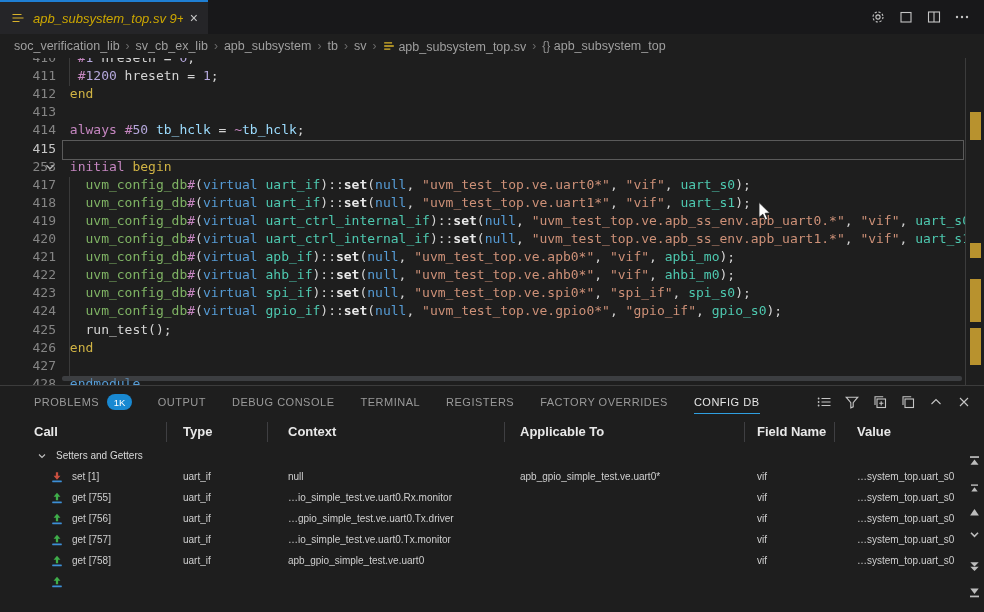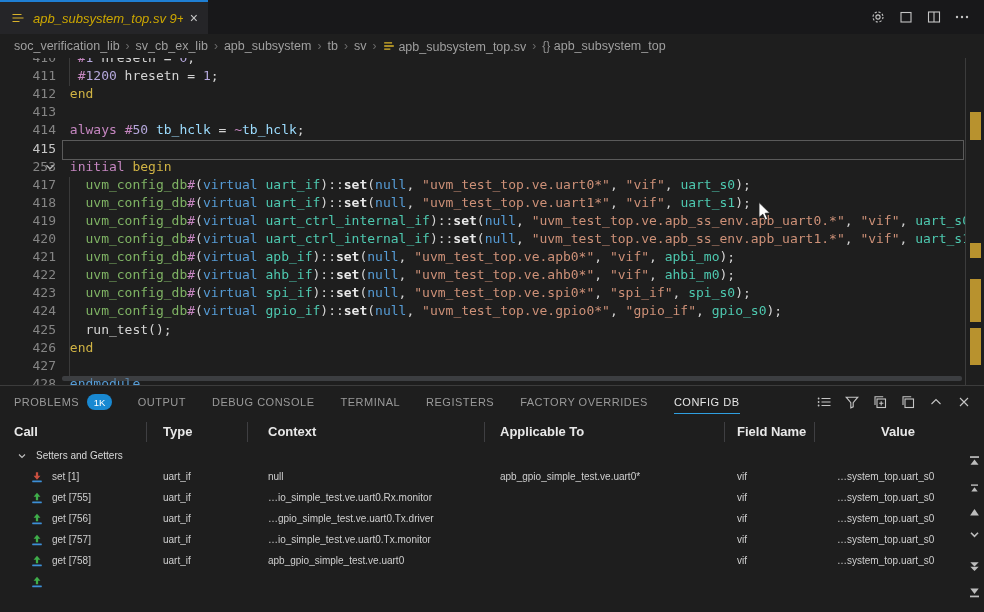--- a/index.html
+++ b/index.html
@@ -35,35 +35,35 @@
   .t-p{color:#c586c0}.t-y{color:#d0b344}.t-b{color:#569cd6}.t-t{color:#4ec9b0}
   .t-v{color:#9cdcfe}.t-s{color:#ce9178}.t-n{color:#b5a8dc}.t-g{color:#7fb364}
   .t-f{color:#e8e8e8;font-weight:bold}.t-w{color:#d4d4d4}
   .guide{position:absolute;left:69px;width:1px;background:#3a3a3a;}
   .boundary{position:absolute;right:18px;top:0;bottom:0;width:1px;background:#3c3c3c;}
   .ruler{position:absolute;right:0;top:0;bottom:0;width:18px;}
   .mark{position:absolute;left:4px;width:11px;background:#b8922e;}
   .hscroll{position:absolute;left:62px;right:22px;bottom:4px;height:5px;background:#5a5e63;opacity:.5;border-radius:2px;}
   .mouse{position:absolute;left:758px;top:144px;width:14px;height:20px;z-index:9;}
   
-  .panel{position:absolute;top:385px;left:0;right:0;bottom:0;background:#1e1e1e;border-top:1px solid #3c3c3c;box-sizing:border-box;}
+  .panel{position:absolute;top:385px;left:0;right:0;bottom:0;background:#1e1e1e;border-top:1px solid #3c3c3c;box-sizing:border-box;padding-left:20px;}
   .ptabs{height:32px;display:flex;align-items:center;padding-left:14px;gap:26px;font-size:11px;
          letter-spacing:.5px;color:#9a9a9a;}
   .ptab{display:flex;gap:8px;align-items:center;height:100%;position:relative;cursor:pointer;white-space:nowrap;}
   .ptab.active{color:#e6e6e6;}
   .ptab.active::after{content:"";position:absolute;left:0;right:0;bottom:4px;height:1.5px;background:#2f9fe0;}
   .badge{background:#1989d2;color:#fff;border-radius:10px;font-size:9.5px;padding:2.5px 6.5px;letter-spacing:0;}
   .picons{margin-left:auto;display:flex;gap:12px;padding-right:12px;color:#c5c5c5;align-items:center;}
   .searchwrap{height:27px;padding:3px 3px 2px;box-sizing:border-box;}
   .search{width:100%;height:22px;background:#2e3236;border:none;outline:none;color:#dddddd;
           font-size:13px;padding:0 8px;box-sizing:border-box;font-family:"Liberation Sans",sans-serif;}
   .search::placeholder{color:#8b8b8b;}
   .ghead{height:27px;display:flex;align-items:center;font-weight:bold;font-size:13px;color:#e8e8e8;}
   .gh{box-sizing:border-box;border-right:1px solid #3f3f42;height:20px;line-height:20px;overflow:hidden;white-space:nowrap;}
-  .gh:last-child{border-right:none;text-align:center;}
+  .gh:last-child{border-right:none;}
   .grow{height:21px;display:flex;align-items:center;font-size:10px;color:#cfcfcf;}
   .cell{box-sizing:border-box;overflow:hidden;white-space:nowrap;display:flex;align-items:center;}
   .group{padding-left:16px;gap:8px;color:#d8d8d8;}
   .gchev{display:inline-flex;width:12px;height:12px;color:#c0c0c0;}
   .gchev svg{width:12px;height:12px;}
   .rowico{display:inline-flex;width:14px;height:14px;margin-right:8px;flex:none;}
   .rowico svg{width:14px;height:14px;}
   .scrollico{position:absolute;right:3px;width:13px;height:13px;color:#bdbdbd;fill:#bdbdbd;}
   .scrollico svg{width:13px;height:13px;}
 </style>

